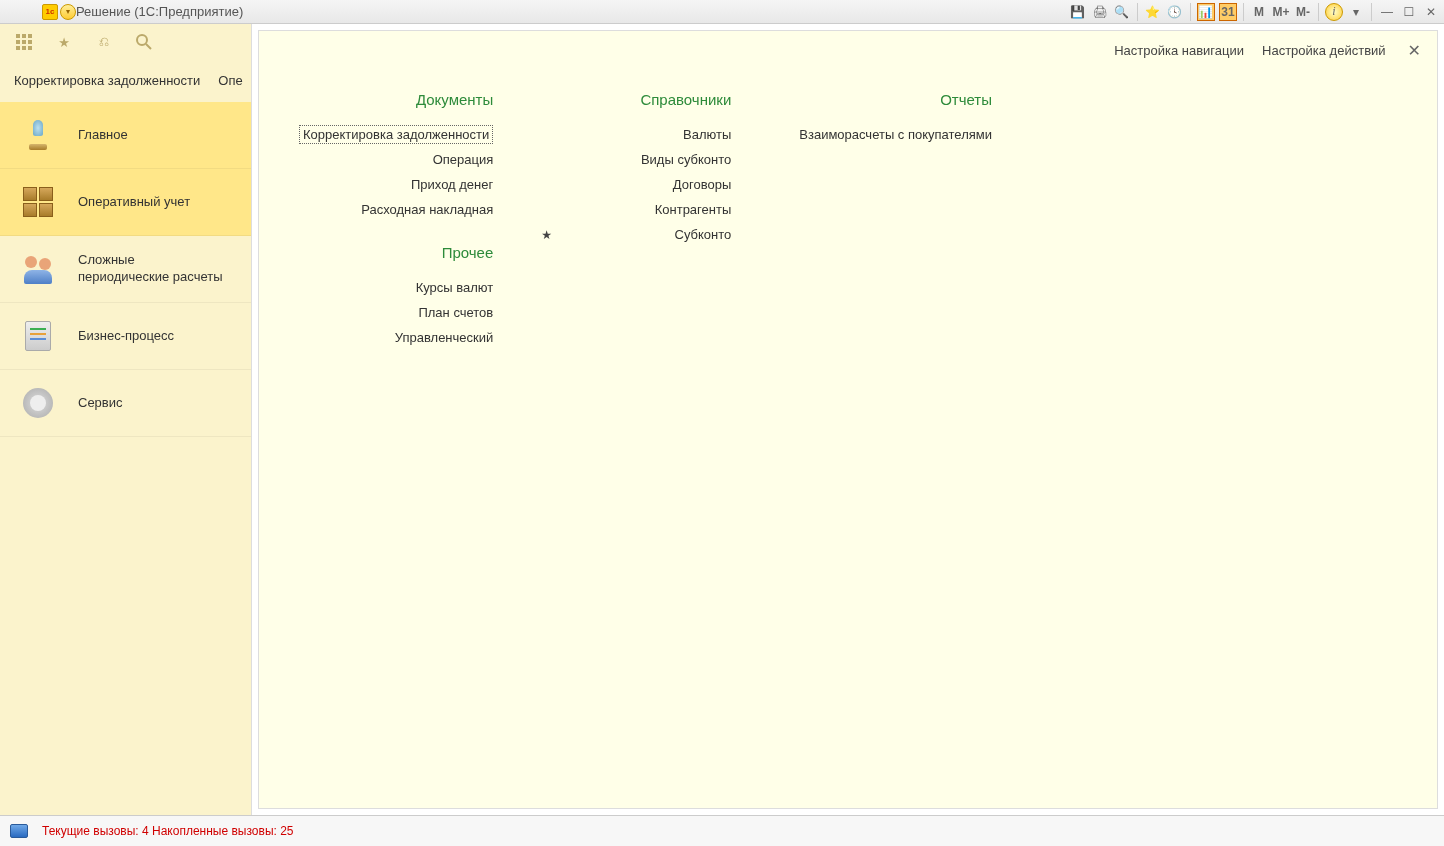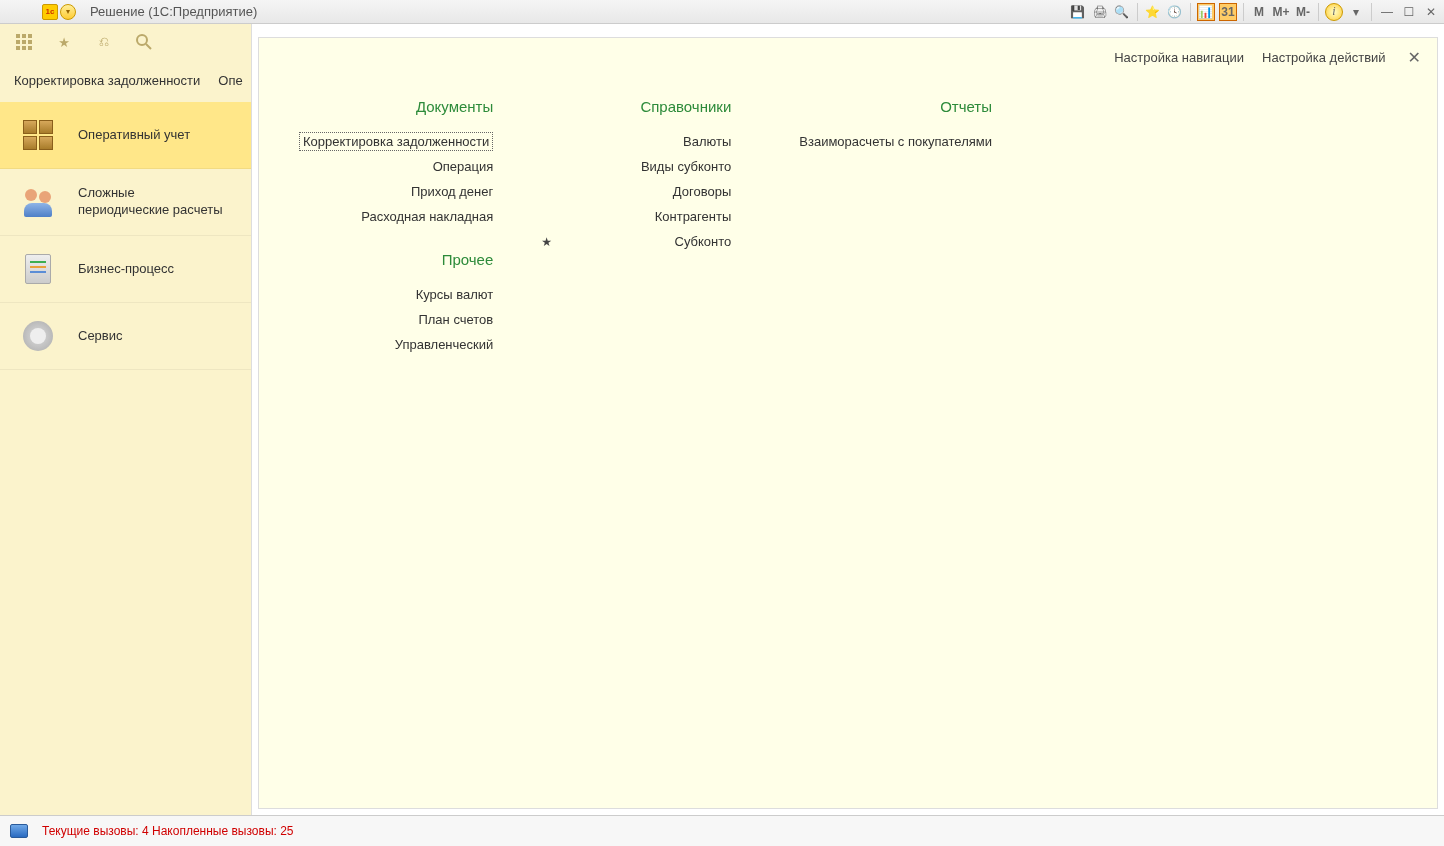--- a/index.html
+++ b/index.html
@@ -2,21 +2,21 @@
 <html><head>
 <meta charset="utf-8">
 <style>
   * { margin: 0; padding: 0; box-sizing: border-box; font-family: Arial, sans-serif; font-size: 13px; }
   body { background: #f0f0f0; display: flex; flex-direction: column; height: 846px; width: 1444px; overflow: hidden; }
 
   
   .titlebar { background: linear-gradient(#f5f5f5, #e8e8e8); height: 24px; display: flex; align-items: center; padding: 0 4px; border-bottom: 1px solid #ccc; position: relative; }
   .titlebar .logo { width: 16px; height: 16px; background: #ffcc00; border: 1px solid #cc9900; border-radius: 2px; display:flex; align-items:center; justify-content:center; font-size:8px; font-weight:bold; color:#cc3300;margin-left:38px;}
   .titlebar .dropdown { width: 16px; height: 16px; margin-left: 2px; border:1px solid #cc9900; background: linear-gradient(#ffee99,#ffcc33); border-radius: 8px; display:flex; align-items:center; justify-content:center; font-size:8px; color:#996600;}
-  .titlebar .title-text { margin-left: 14px; color: #555; }
+  .titlebar .title-text { color: #555; }
   .titlebar .right-icons { position:absolute; right:4px; display:flex; align-items:center; gap:4px; }
   .titlebar .right-icons .ic { width:18px; height:18px; display:flex; align-items:center; justify-content:center; font-size:12px; color:#666; cursor:pointer; }
   .titlebar .sep { width:1px; height:18px; background:#ccc; margin:0 2px;}
   .ic.cal{ border:1px solid #cc6600; background:#ffcc66; color:#cc3300; font-size:9px; font-weight:bold; width:16px; height:16px;}
   .ic.m { font-weight:bold; color:#777; }
   .ic.info{ border:1px solid #cc9900; background:radial-gradient(#ffffcc,#ffcc33); border-radius:50%; width:16px; height:16px; font-family:Georgia,serif; font-style:italic; color:#cc6600;}
   .ic.win{ font-size:14px; color:#888; }
 
   .main-area { display:flex; flex:1; min-height:0; background:#fff; }
 
@@ -48,21 +48,21 @@
   .icon-users::before{left:3px;top:2px;background:#e9a478;}
   .icon-users::after{right:3px;top:4px;background:#e9a478;}
   .icon-users .body{position:absolute;bottom:0;left:2px;right:2px;height:14px;border-radius:8px 8px 2px 2px;background:linear-gradient(#8fb4e6,#4e7fc7);}
   .icon-book{width:26px;height:30px;background:linear-gradient(#eee,#ccc);border:1px solid #aaa;border-radius:2px;position:relative;}
   .icon-book::before{content:"";position:absolute;left:4px;top:6px;right:4px;height:2px;background:#3bae52;box-shadow:0 5px 0 #e8a13a,0 10px 0 #5b8dd6;}
   .icon-gear{width:30px;height:30px;border-radius:50%;background:radial-gradient(#ddd,#aaa);position:relative;}
   .icon-gear::before{content:"";position:absolute;inset:7px;border-radius:50%;background:#eee;}
 
   
   .content-wrap{ flex:1; position:relative; background:#fff;}
-  .content-panel { position:absolute; inset:6px; border:1px solid #ddd; background:#ffffe8; display:flex; flex-direction:column;margin-top:7px;}
+  .content-panel { position:absolute; inset:6px; border:1px solid #ddd; background:#ffffe8; display:flex; flex-direction:column;}
   .panel-top { height:38px; display:flex; align-items:center; justify-content:flex-end; padding-right:12px; gap:18px; color:#555;}
   .panel-top a{ color:#444; text-decoration:none; cursor:pointer;}
   .panel-top .close{ font-size:16px; cursor:pointer; color:#666; padding:0 4px;}
   .panel-body { flex:1; padding: 0 20px 20px 20px; display:flex; gap:48px; align-items:flex-start; overflow:auto;text-align:right;}
   .col{ min-width: 190px;}
   .section-title{ color:#2d8b3a; font-size:15px; margin-top:22px; margin-bottom:14px; }
   .link-list{ list-style:none; }
   .link-list li{ padding: 5px 0 5px 20px; color:#333; position:relative; cursor:pointer; }
   .link-list li.starred::before{ content:"★"; position:absolute; left:0; color:#444; font-size:12px; top:6px;}
   .link-list li.selected span{ border:1px dotted #666; padding:1px 3px; }
@@ -129,20 +129,26 @@
           </svg>
       </div>
     </div>
     <div class="breadcrumb-bar">
       <span>Корректировка задолженности</span>
       <span>Опе</span>
     </div>
     <div class="nav-list">
       <div class="nav-item active">
         <div class="nicon">
+            <div class="icon-lamp"></div>
+          </div>
+        <div class="nlabel">Главное</div>
+      </div>
+      <div class="nav-item active">
+        <div class="nicon">
             <div class="icon-boxes">
               <span></span>
               <span></span>
               <span></span>
               <span></span>
             </div>
           </div>
         <div class="nlabel">Оперативный учет</div>
       </div>
       <div class="nav-item">

